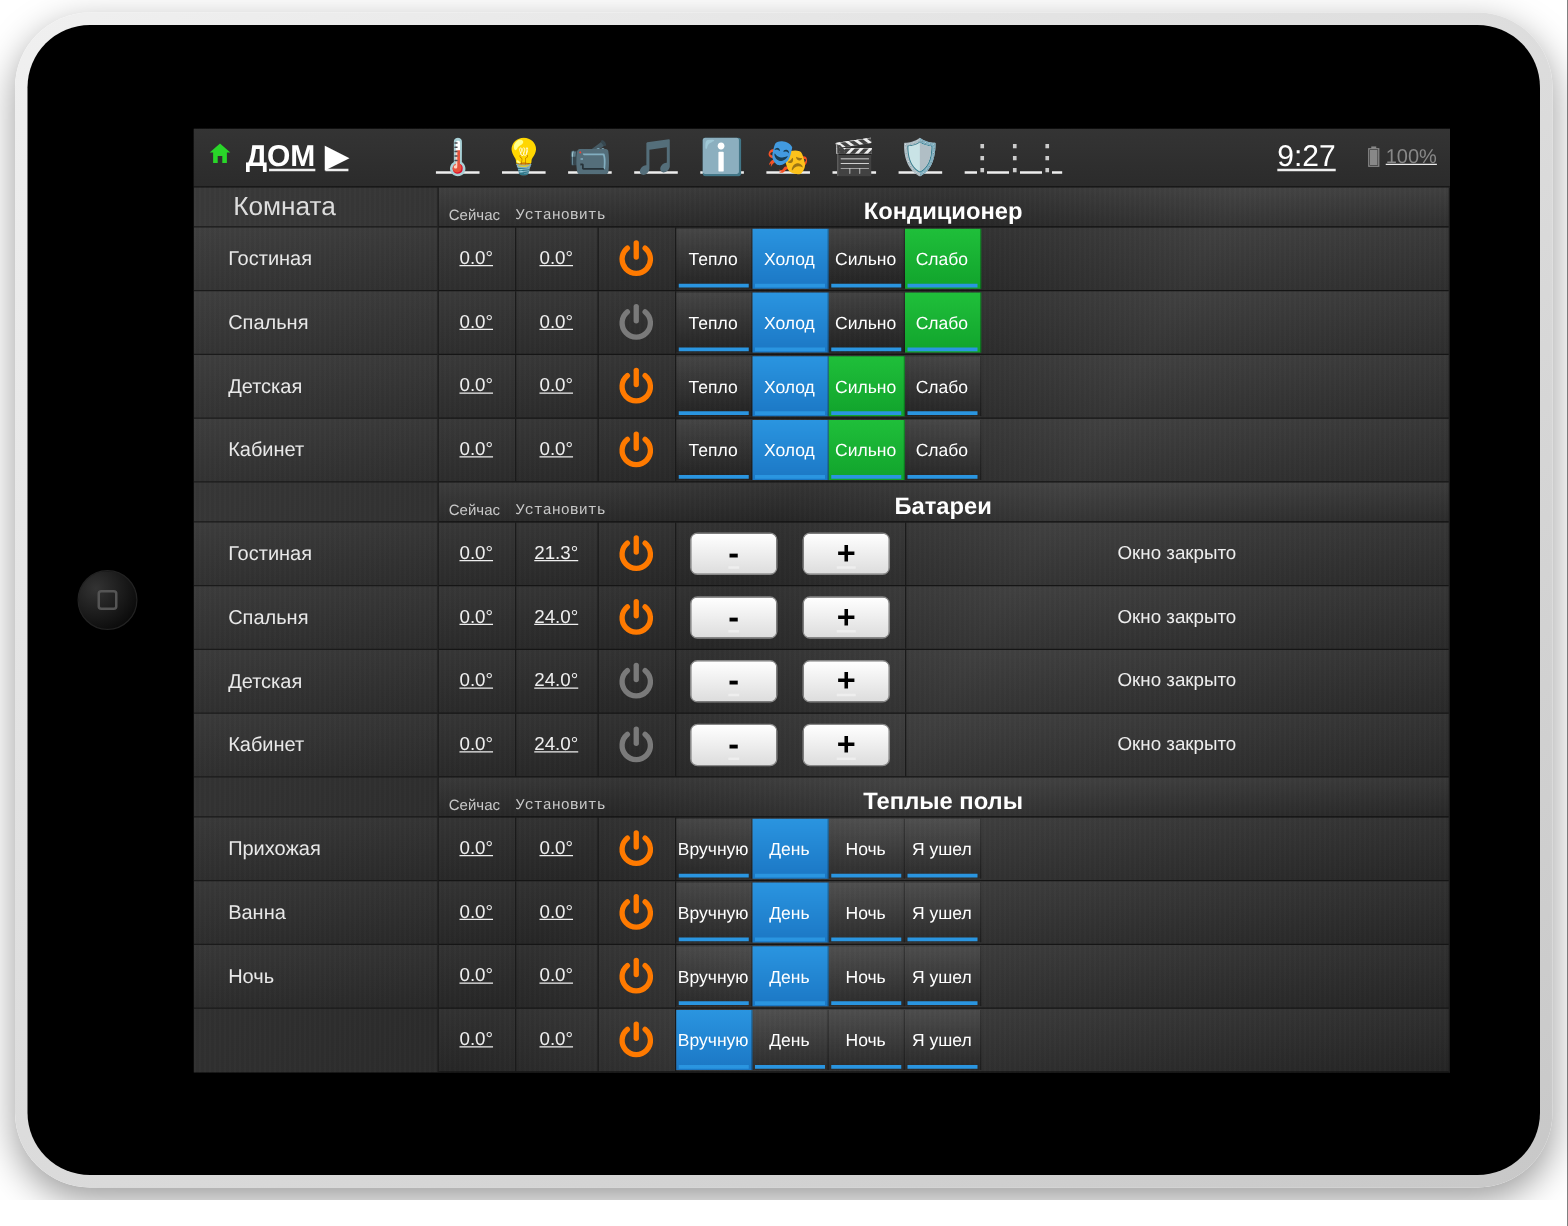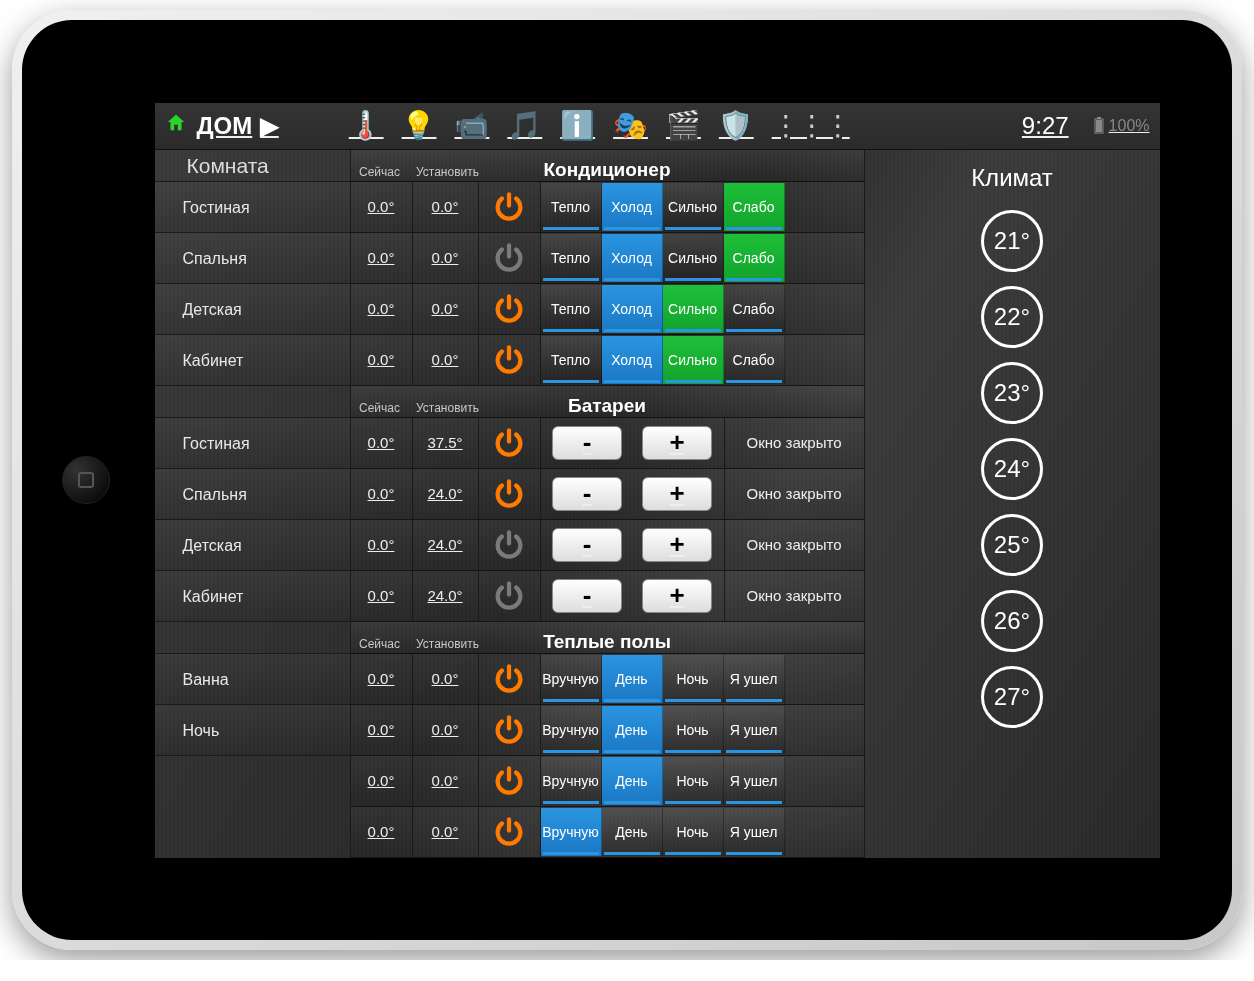--- a/index.html
+++ b/index.html
@@ -91,21 +91,21 @@
     height:32px; display:flex; align-items:flex-end; justify-content:center;
     font-size:19px; font-weight:bold; color:#fff; position:relative;
     background: linear-gradient(rgba(255,255,255,0.05),rgba(0,0,0,0.1));
     border-bottom:1px solid #111;
   }
   .subheaders {
     position:absolute; left:4px; bottom:2px; display:flex; gap:8px;
     font-size:12px; font-weight:normal; color:#c8c8c8;
   }
   .subheaders span:first-child{ width:50px; text-align:center;}
-  .subheaders span:last-child{ width:70px; text-align:center;}
+  .subheaders span:last-child{ width:70px; text-align:center;font-family:Liberation Mono, monospace;}
   .grid-row {
     height:51px; display:flex; align-items:center;
     border-bottom:1px solid #151515;
     background: linear-gradient(rgba(255,255,255,0.03),rgba(0,0,0,0.1));
   }
   .cell { height:100%; display:flex; align-items:center; justify-content:center; border-right:1px solid #1a1a1a;text-decoration:underline; }
   .c-now { width:62px; font-size:15px; color:#eee;}
   .c-set { width:66px; font-size:15px; color:#eee;}
   .c-power { width:62px; }
   .power-btn { width:42px; height:42px; border-radius:50%; display:flex; align-items:center; justify-content:center; }
@@ -191,20 +191,21 @@
             </div>
           <div style="height:32px;border-bottom:1px solid #1a1a1a;"></div>
           <div id="rooms-bat">
               <div class="room-row">Гостиная</div>
               <div class="room-row">Спальня</div>
               <div class="room-row">Детская</div>
               <div class="room-row">Кабинет</div>
             </div>
           <div style="height:32px;border-bottom:1px solid #1a1a1a;"></div>
           <div id="rooms-floor">
+              <div class="room-row">Прихожая</div>
               <div class="room-row">Ванна</div>
               <div class="room-row">Ночь</div>
             </div>
         </div>
 
         <div class="center-col">
           <div class="section-header">
             <div class="subheaders">
               <span>Сейчас</span>
               <span>Установить</span>
@@ -281,21 +282,21 @@
           <div class="section-header">
             <div class="subheaders">
               <span>Сейчас</span>
               <span>Установить</span>
             </div>
             <span>Батареи</span>
           </div>
           <div id="bat-rows">
               <div class="grid-row">
     <div class="cell c-now">0.0°</div>
-    <div class="cell c-set">37.5°</div>
+    <div class="cell c-set">21.3°</div>
     <div class="cell c-power">
                   <div class="power-btn power-on">
     <svg viewBox="0 0 24 24" fill="none" stroke-width="3" stroke-linecap="round">
       <path d="M12 3v8"></path>
                       <path d="M7 6a8 8 0 1 0 10 0"></path>
     </svg>
                   </div>
                 </div>
     <div class="cell pm-group">
       <div class="pm-btn">-</div>
@@ -424,29 +425,17 @@
                   </div>
                 </div>
     <div class="modebtn sel-blue">Вручную<div class="underline"></div></div>
                 <div class="modebtn ">День<div class="underline"></div></div>
                 <div class="modebtn ">Ночь<div class="underline"></div></div>
                 <div class="modebtn ">Я ушел<div class="underline"></div></div>
   </div>
             </div>
         </div>
 
-        <div class="right-col">
-          <div class="right-title">Климат</div>
-          <div id="presets">
-              <div class="preset">21°</div>
-              <div class="preset">22°</div>
-              <div class="preset">23°</div>
-              <div class="preset">24°</div>
-              <div class="preset">25°</div>
-              <div class="preset">26°</div>
-              <div class="preset">27°</div>
-            </div>
-        </div>
 
       </div>
     </div>
   </div>
 </div>
 
 </body></html>

